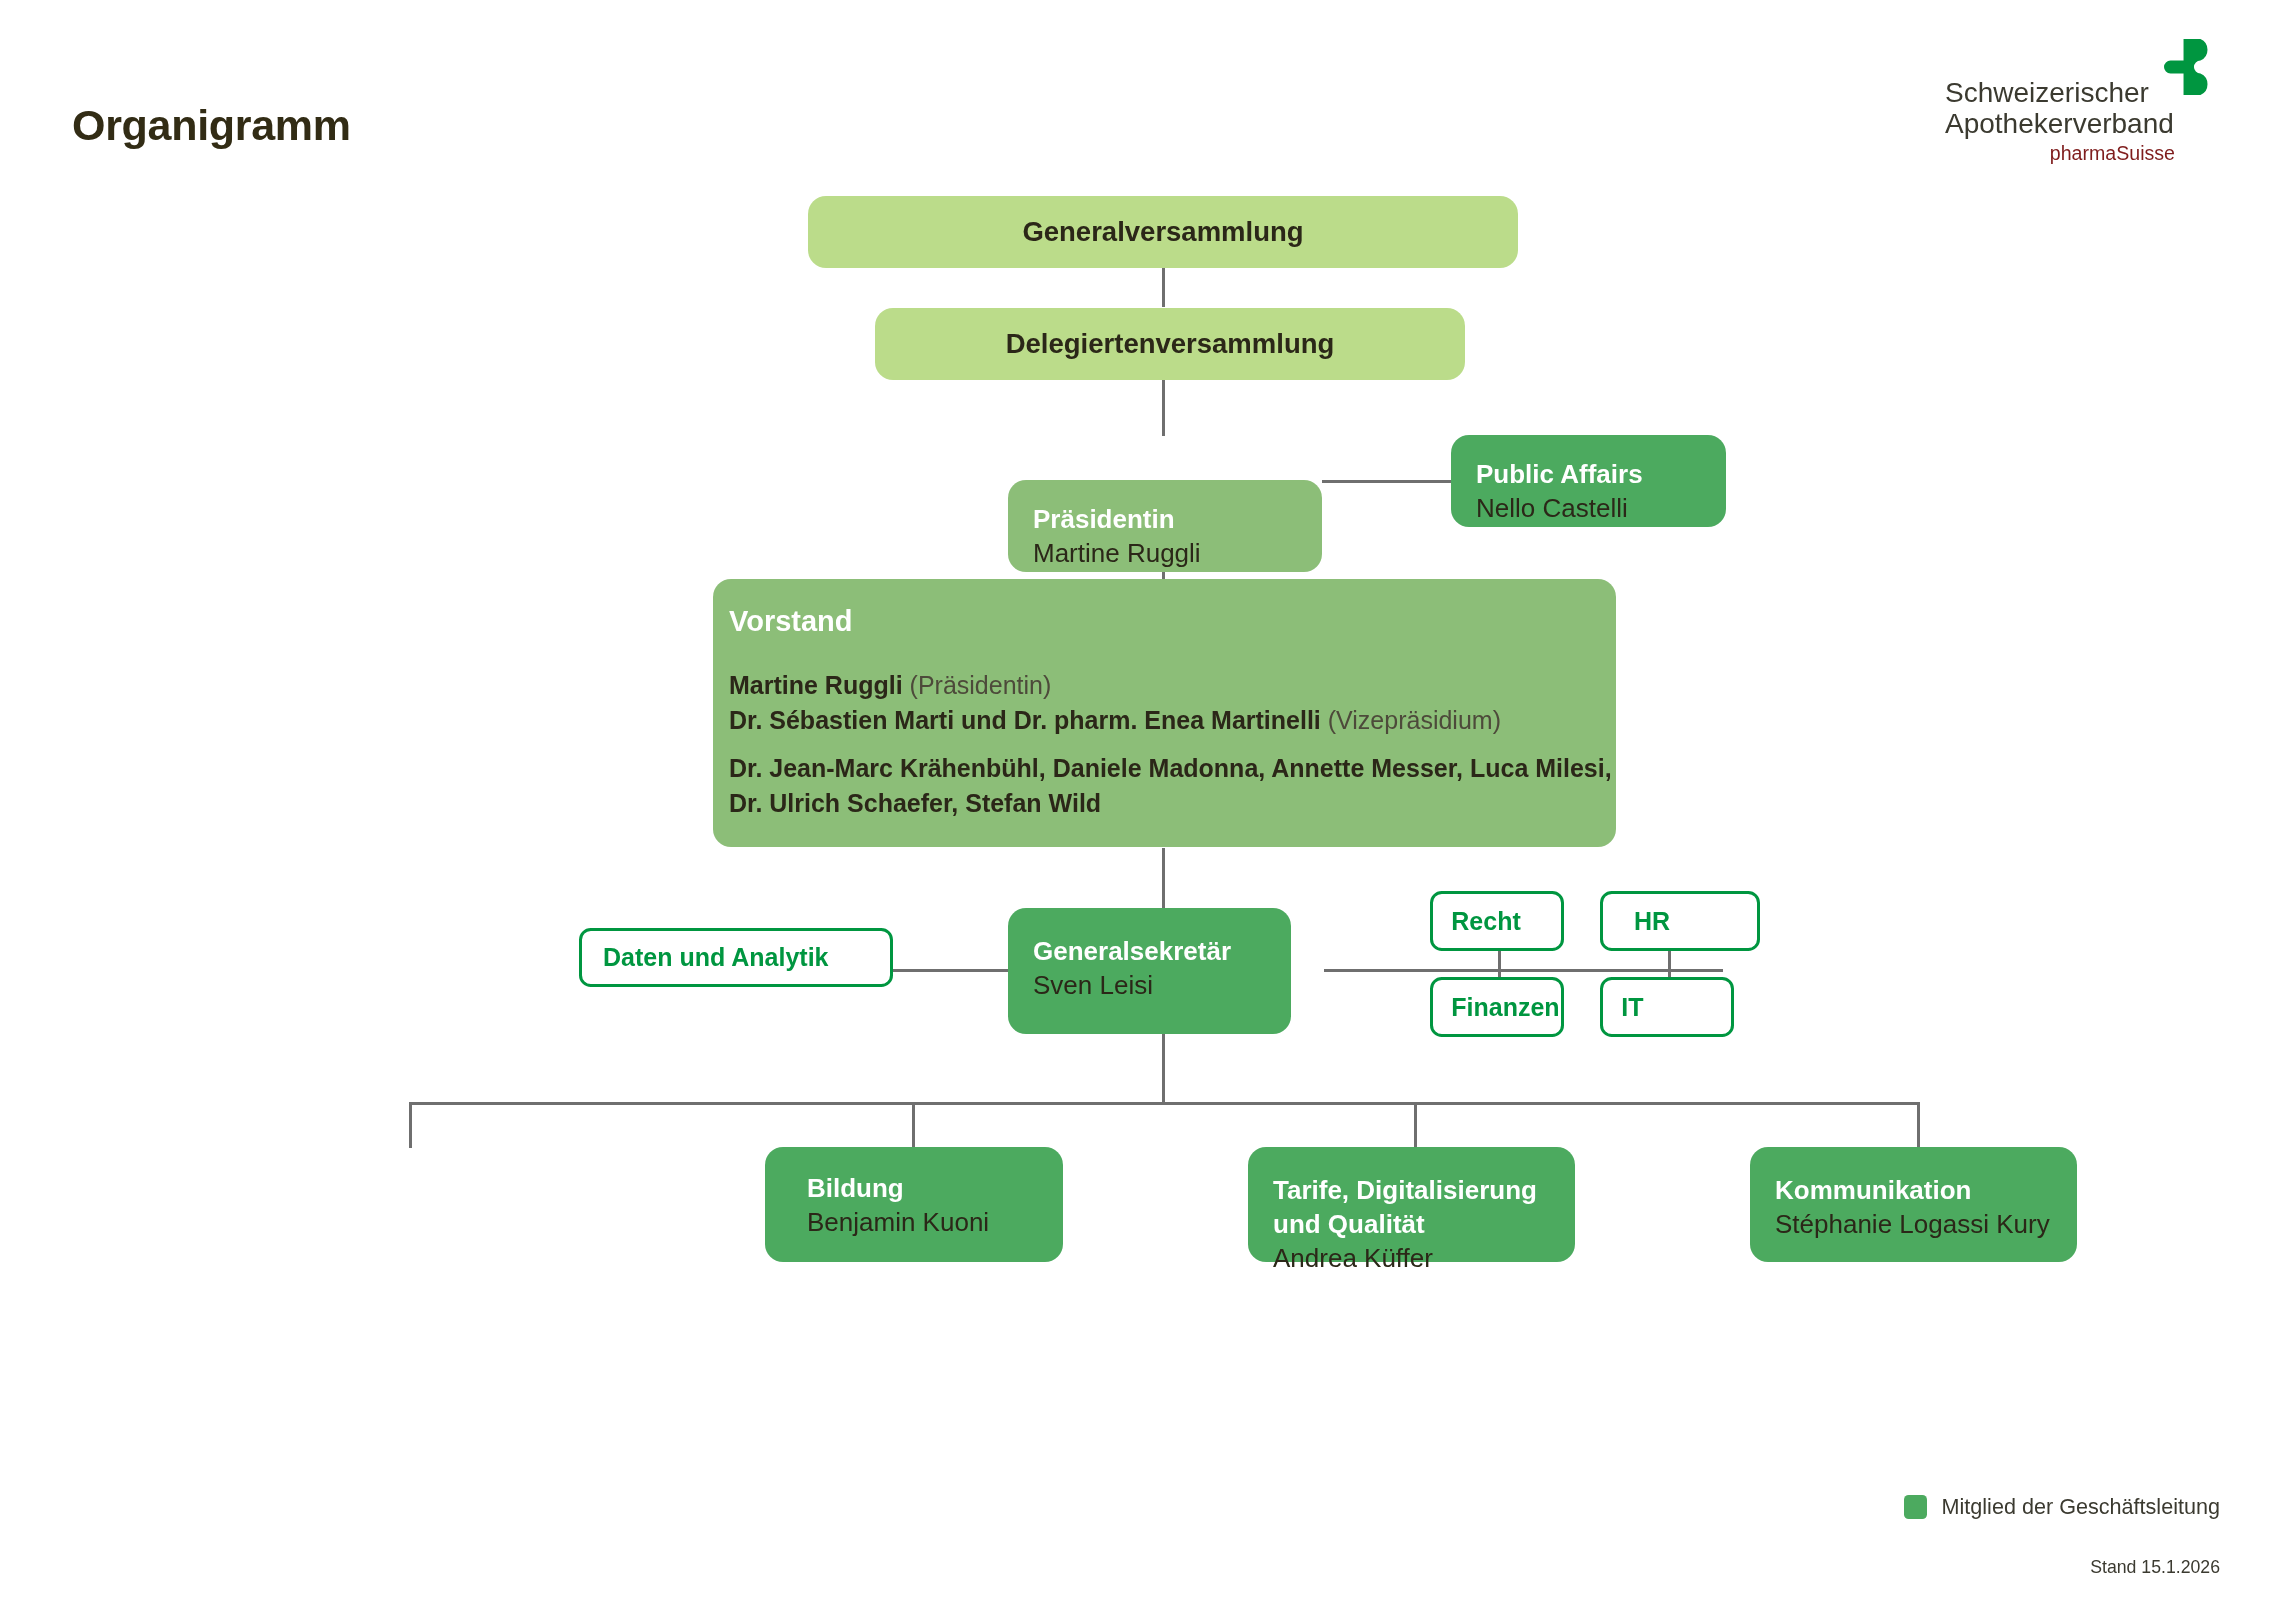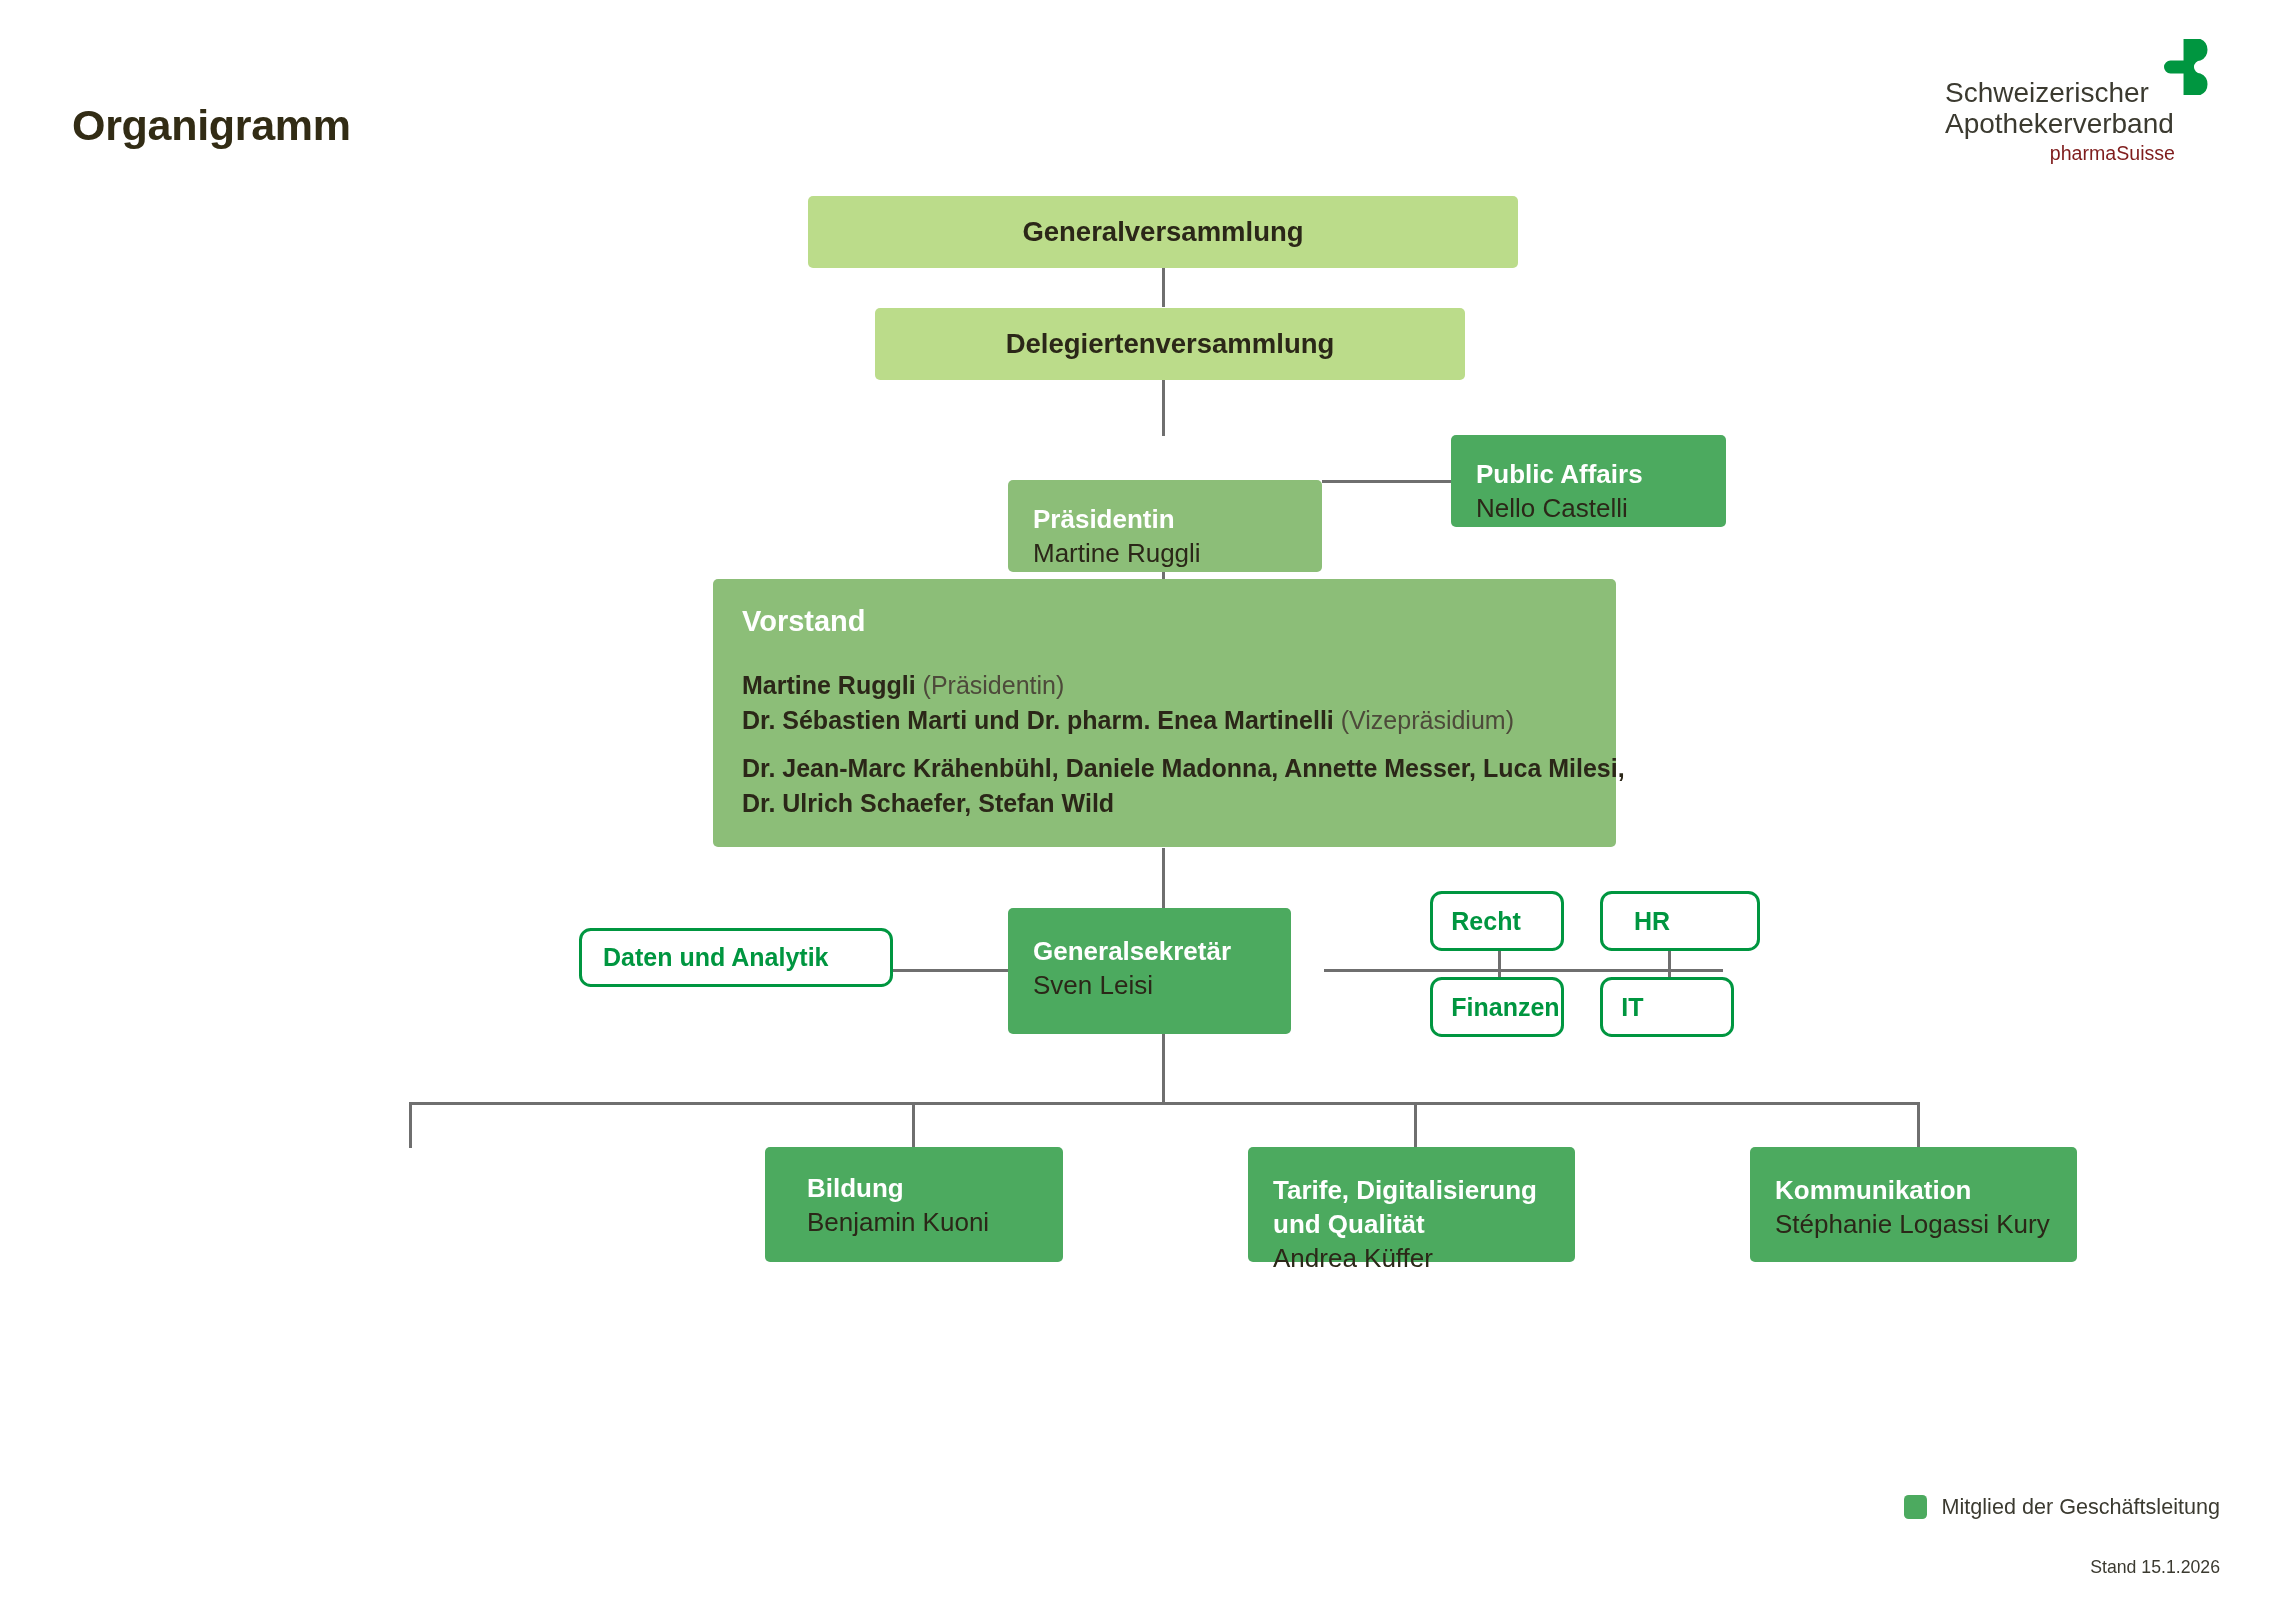--- a/index.html
+++ b/index.html
@@ -74,21 +74,21 @@
   .hline {
     position: absolute;
     height: 2.6px;
     background: #6f6f6f;
   }
 
   
   .box {
     position: absolute;
     box-sizing: border-box;
-    border-radius: 5px;
+    border-radius: 18px;
     display: flex;
     flex-direction: column;
   }
   .box-light   { background: #bbdc8a; }
   .box-mid     { background: #8cbe78; }
   .box-dark    { background: #4caa5f; }
   .box-outline {
     background: #ffffff;
     border: 3.3px solid #009640;
     border-radius: 11.8px;
@@ -231,21 +231,21 @@
   <div class="box box-mid box-pad" style="left:1008px; top:435px; width:314px; height:92px;margin-top:45px;">
     <div class="t-head-white">Präsidentin</div>
     <div class="t-name">Martine Ruggli</div>
   </div>
 
   <div class="box box-dark box-pad" style="left:1451px; top:435px; width:275px; height:92px;">
     <div class="t-head-white">Public Affairs</div>
     <div class="t-name">Nello Castelli</div>
   </div>
 
-  <div class="box box-mid" style="left:713px; top:579px; width:903px; height:268px; padding:26px 29px; box-sizing:border-box;">
+  <div class="box box-mid" style="left:713px; top:579px; width:903px; height:268px; padding:26px 16px; box-sizing:border-box;">
     <div id="vorstand-title">Vorstand</div>
     <div class="vorstand-line">
       <span>Martine Ruggli</span><span class="vorstand-role"> (Präsidentin)</span>
     </div>
     <div class="vorstand-line">
       <span>Dr. Sébastien Marti und Dr. pharm. Enea Martinelli</span><span class="vorstand-role"> (Vizepräsidium)</span>
     </div>
     <div id="vorstand-gap"></div>
     <div class="vorstand-line">Dr. Jean-Marc Krähenbühl, Daniele Madonna, Annette Messer, Luca Milesi,</div>
     <div class="vorstand-line">Dr. Ulrich Schaefer, Stefan Wild</div>

